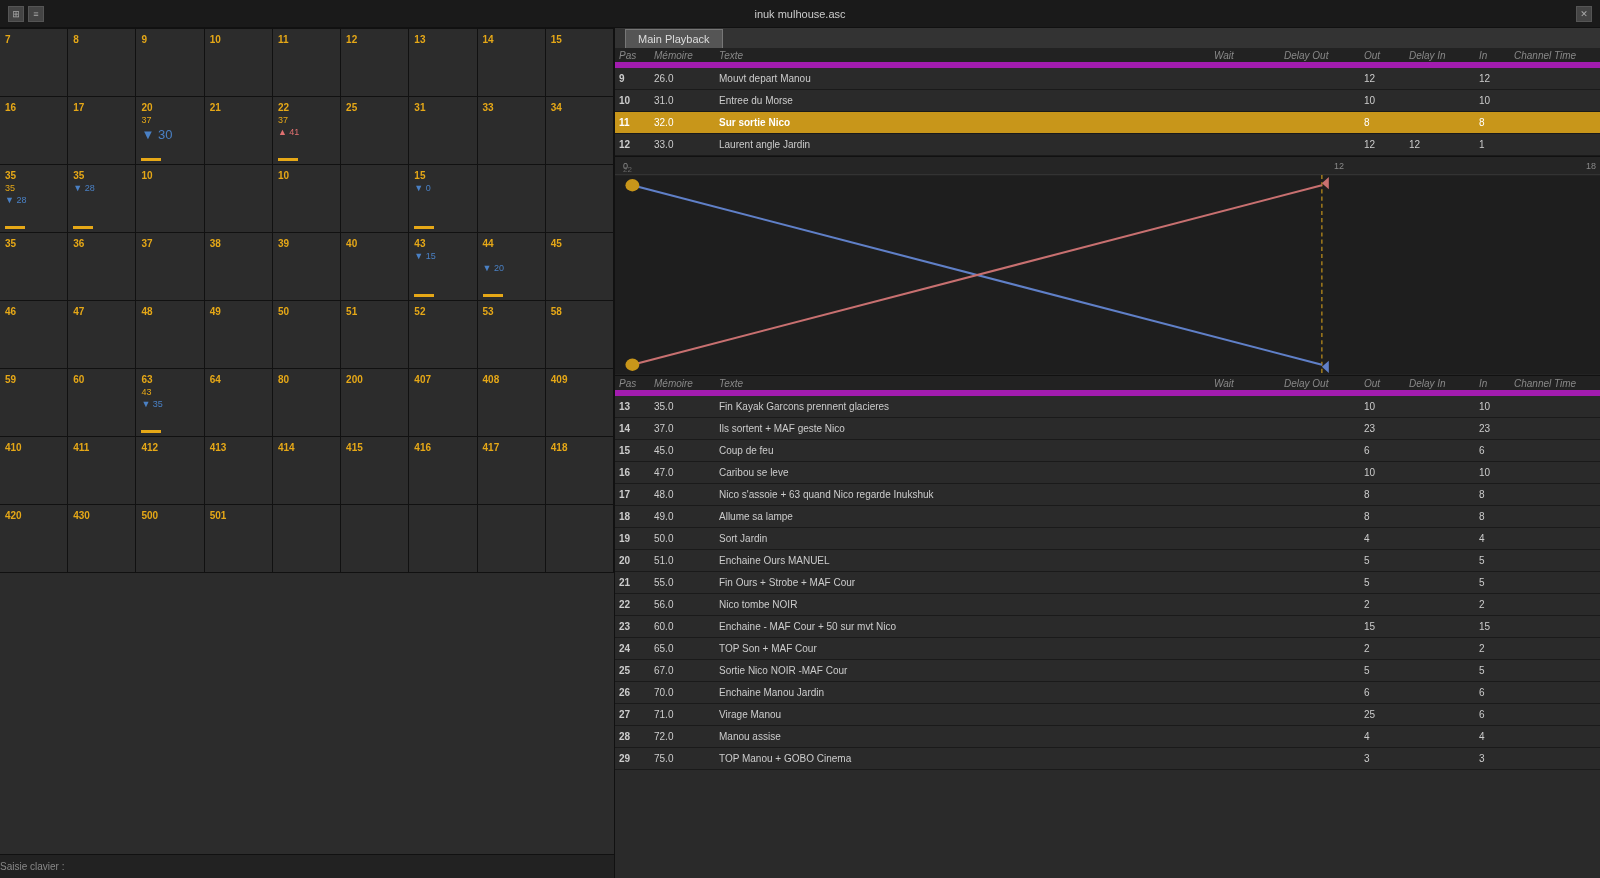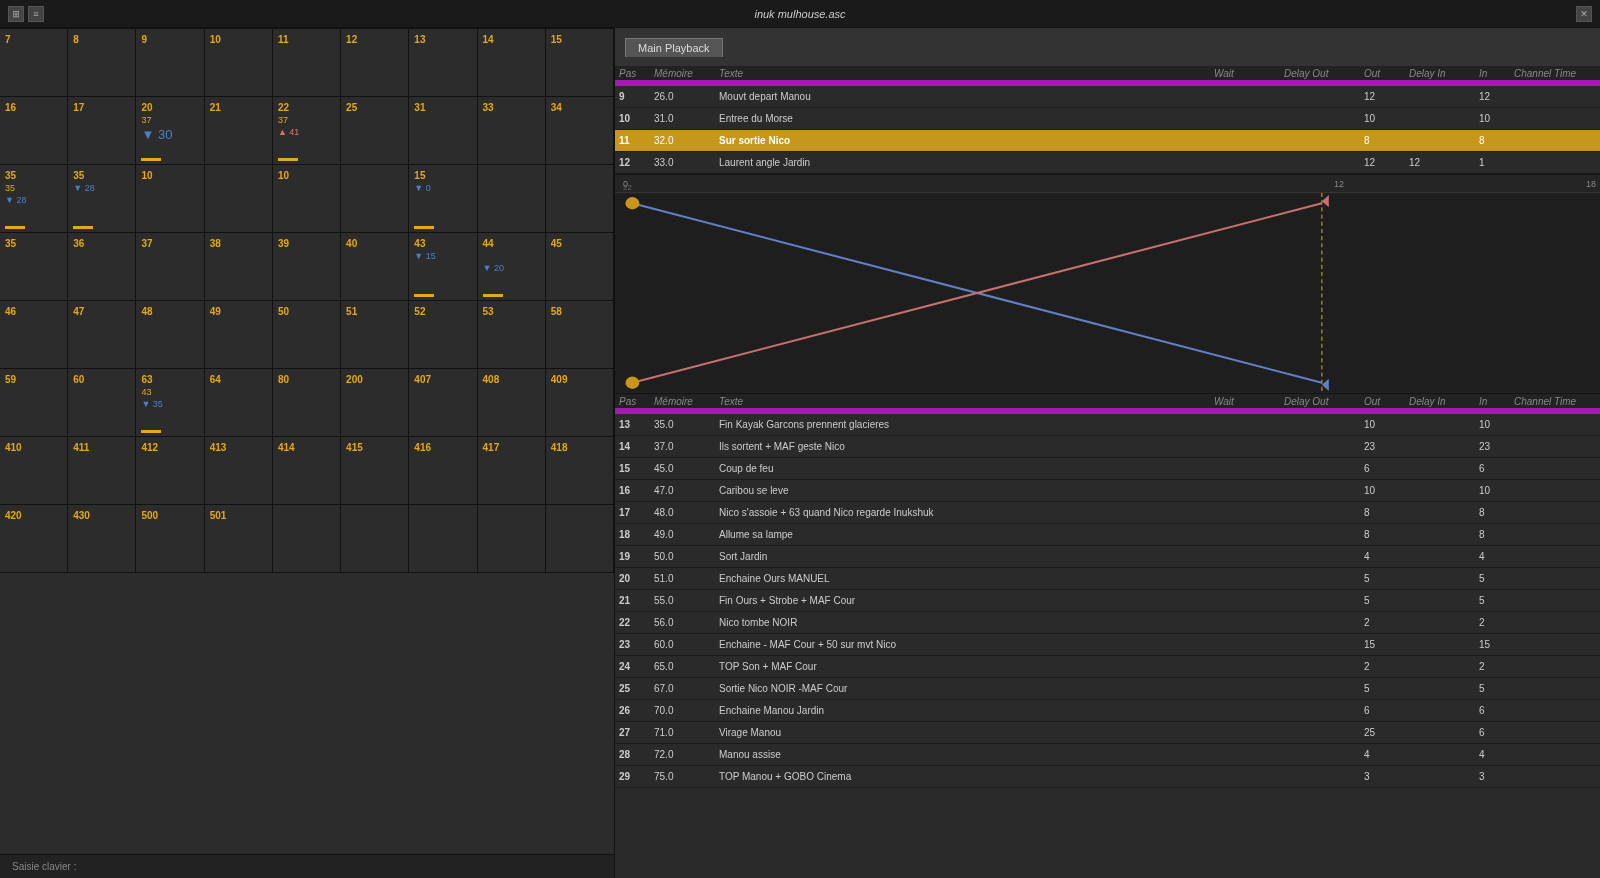--- a/index.html
+++ b/index.html
@@ -66,34 +66,34 @@
       color: #e6a817;
       font-size: 10px;
       font-weight: bold;
     }
     #status-bar {
       height: 24px;
       background: #222;
       border-top: 1px solid #111;
       display: flex;
       align-items: center;
-      padding: 0 12px;
+      padding: 0 0;
       color: #888;
       font-size: 10px;
     }
     
     #playback-panel {
       flex: 1;
       display: flex;
       flex-direction: column;
       background: #252525;
     }
     #playback-tab {
       background: #333;
-      height: 38px;
+      height: 20px;
       display: flex;
       align-items: center;
       padding: 0 10px;
     }
     .tab-label {
       background: #555;
       color: #ddd;
       padding: 3px 12px;
       font-size: 11px;
       border-top: 1px solid #777;
@@ -183,21 +183,21 @@
   </style>
 </head>
 <body>
 
 <div id="titlebar">
   <div style="width:60px; display:flex; gap:4px;">
     <div class="title-btn">⊞</div>
     <div class="title-btn">≡</div>
   </div>
   <div style="flex:1; text-align:center;">
-    <div style="color:#ccc; font-size:11px;font-style:italic;">inuk mulhouse.asc</div>
+    <div style="color:#ccc; font-size:11px;">inuk mulhouse.asc</div>
   </div>
   <div style="width:60px; display:flex; gap:4px; justify-content:flex-end;">
     <div class="title-btn">✕</div>
   </div>
 </div>
 
 <div id="main">
 
   <div id="grid-panel">
 

